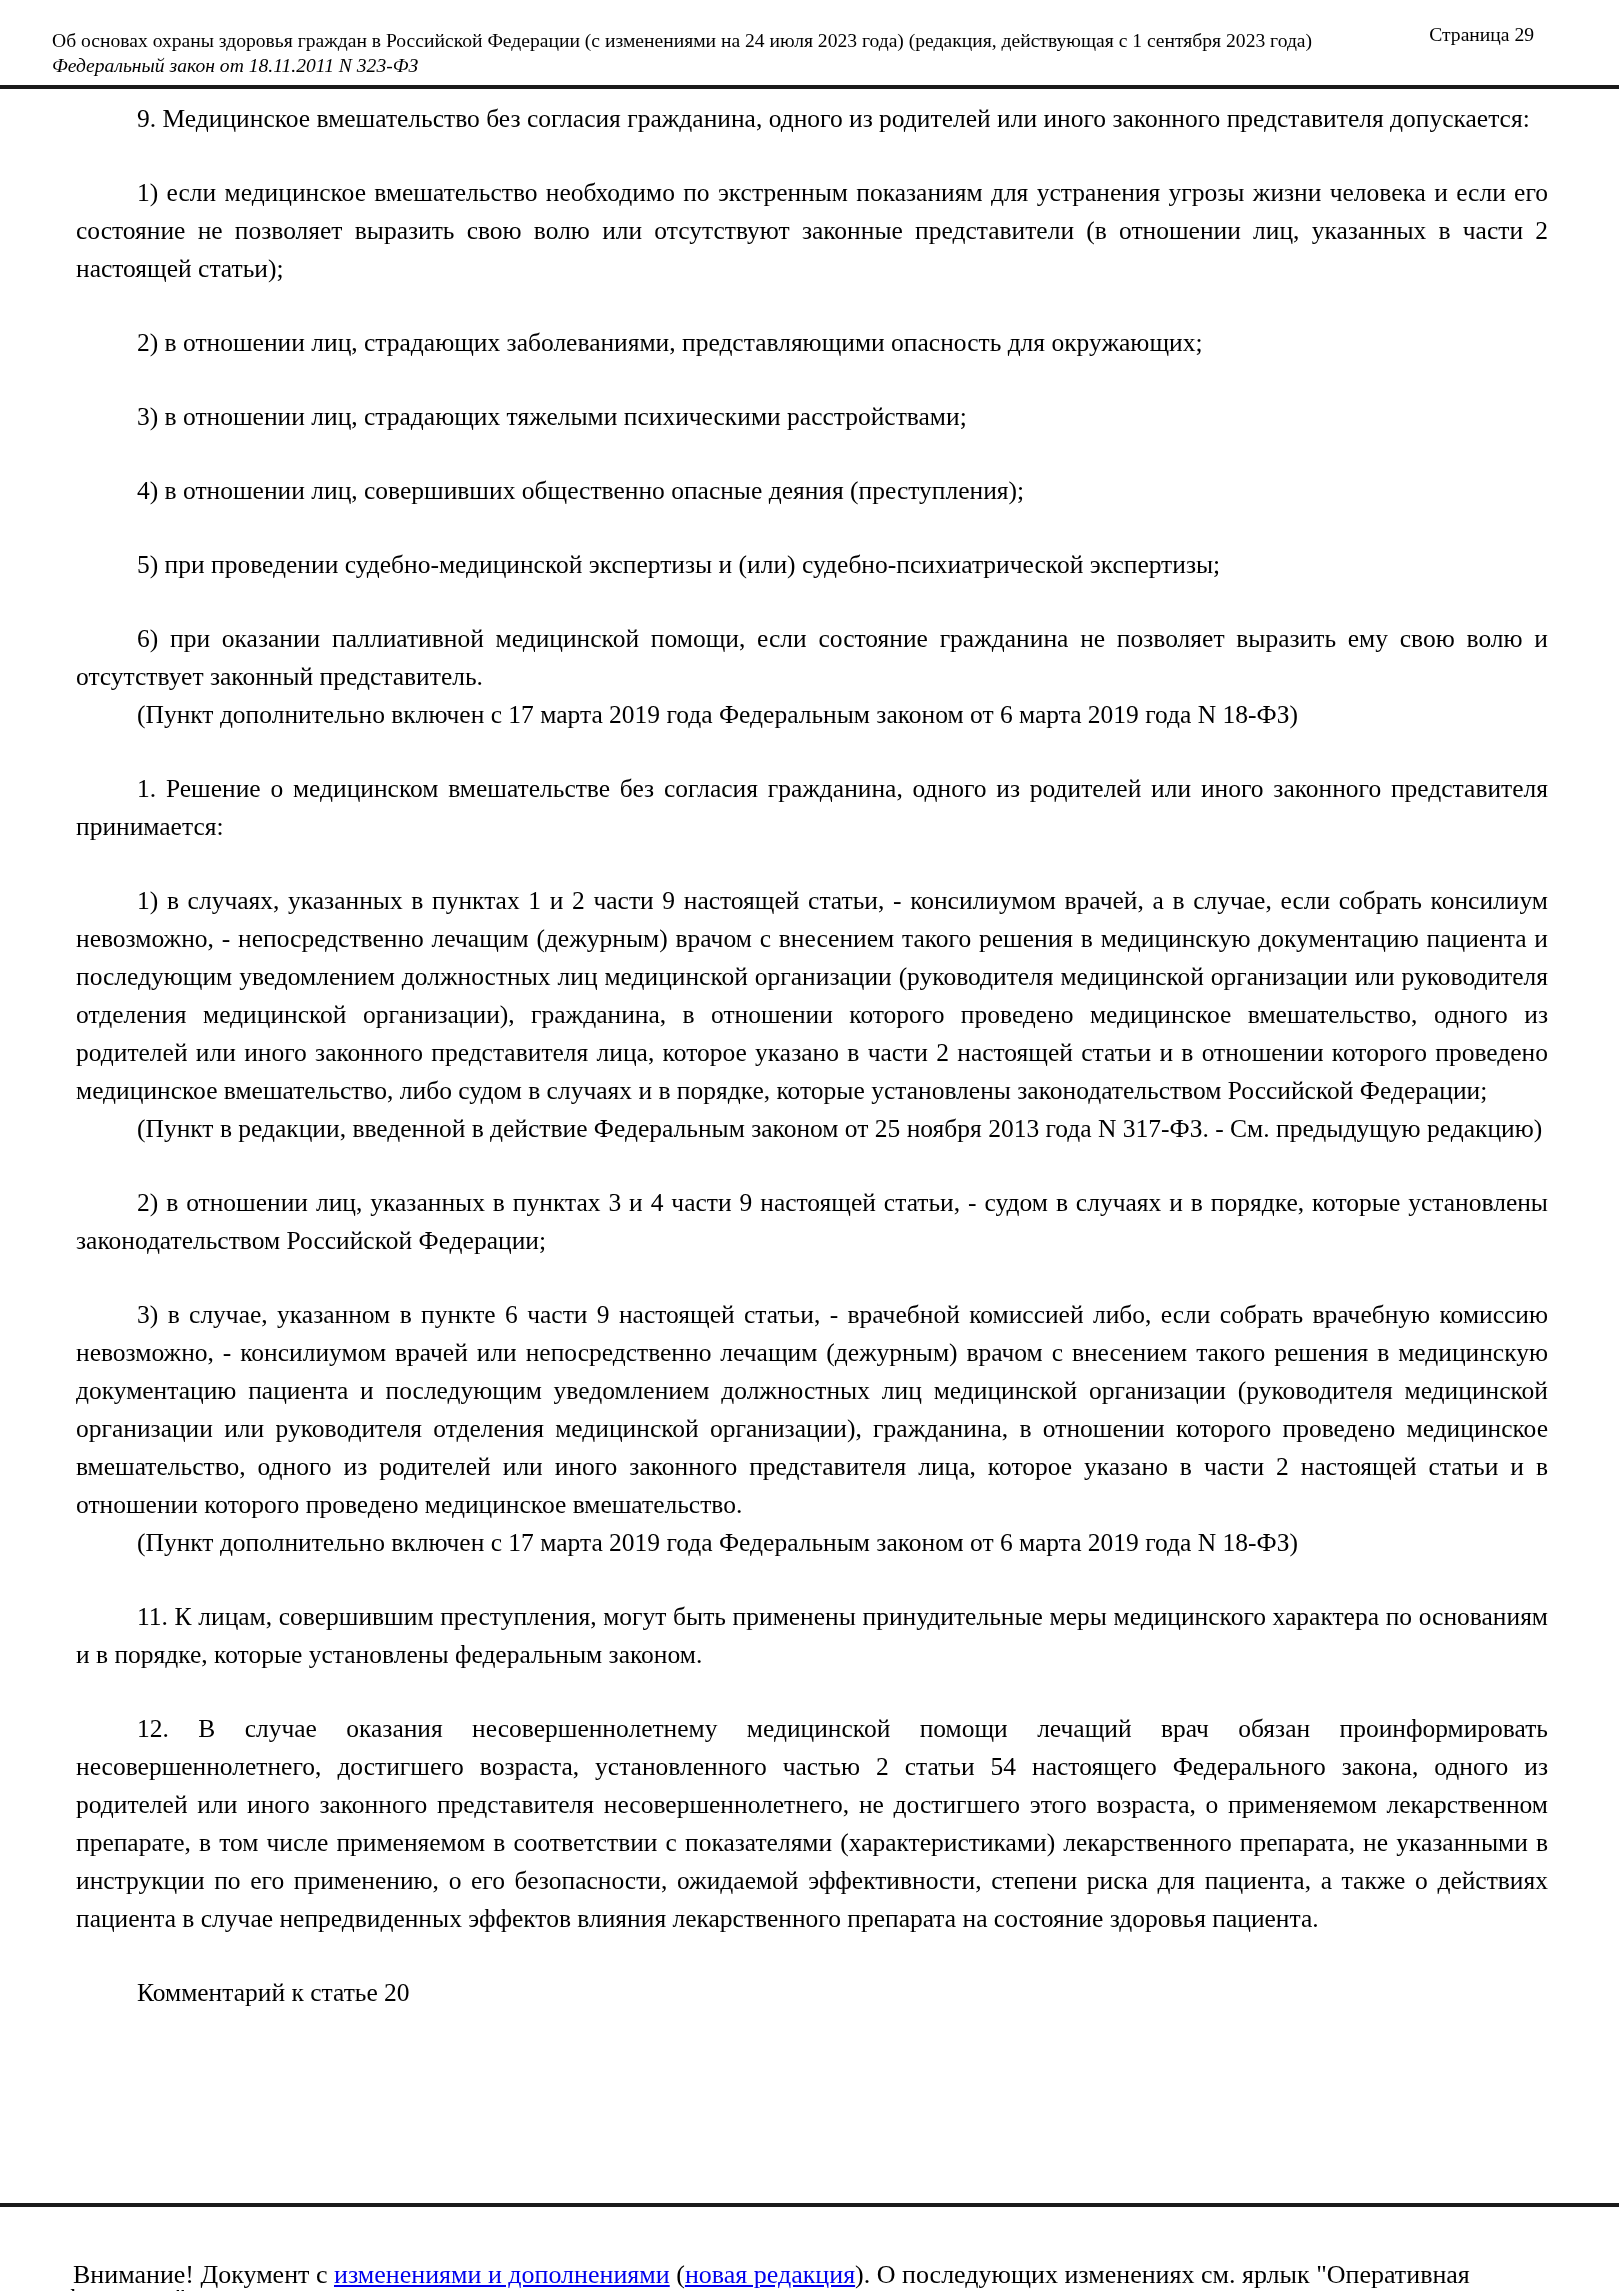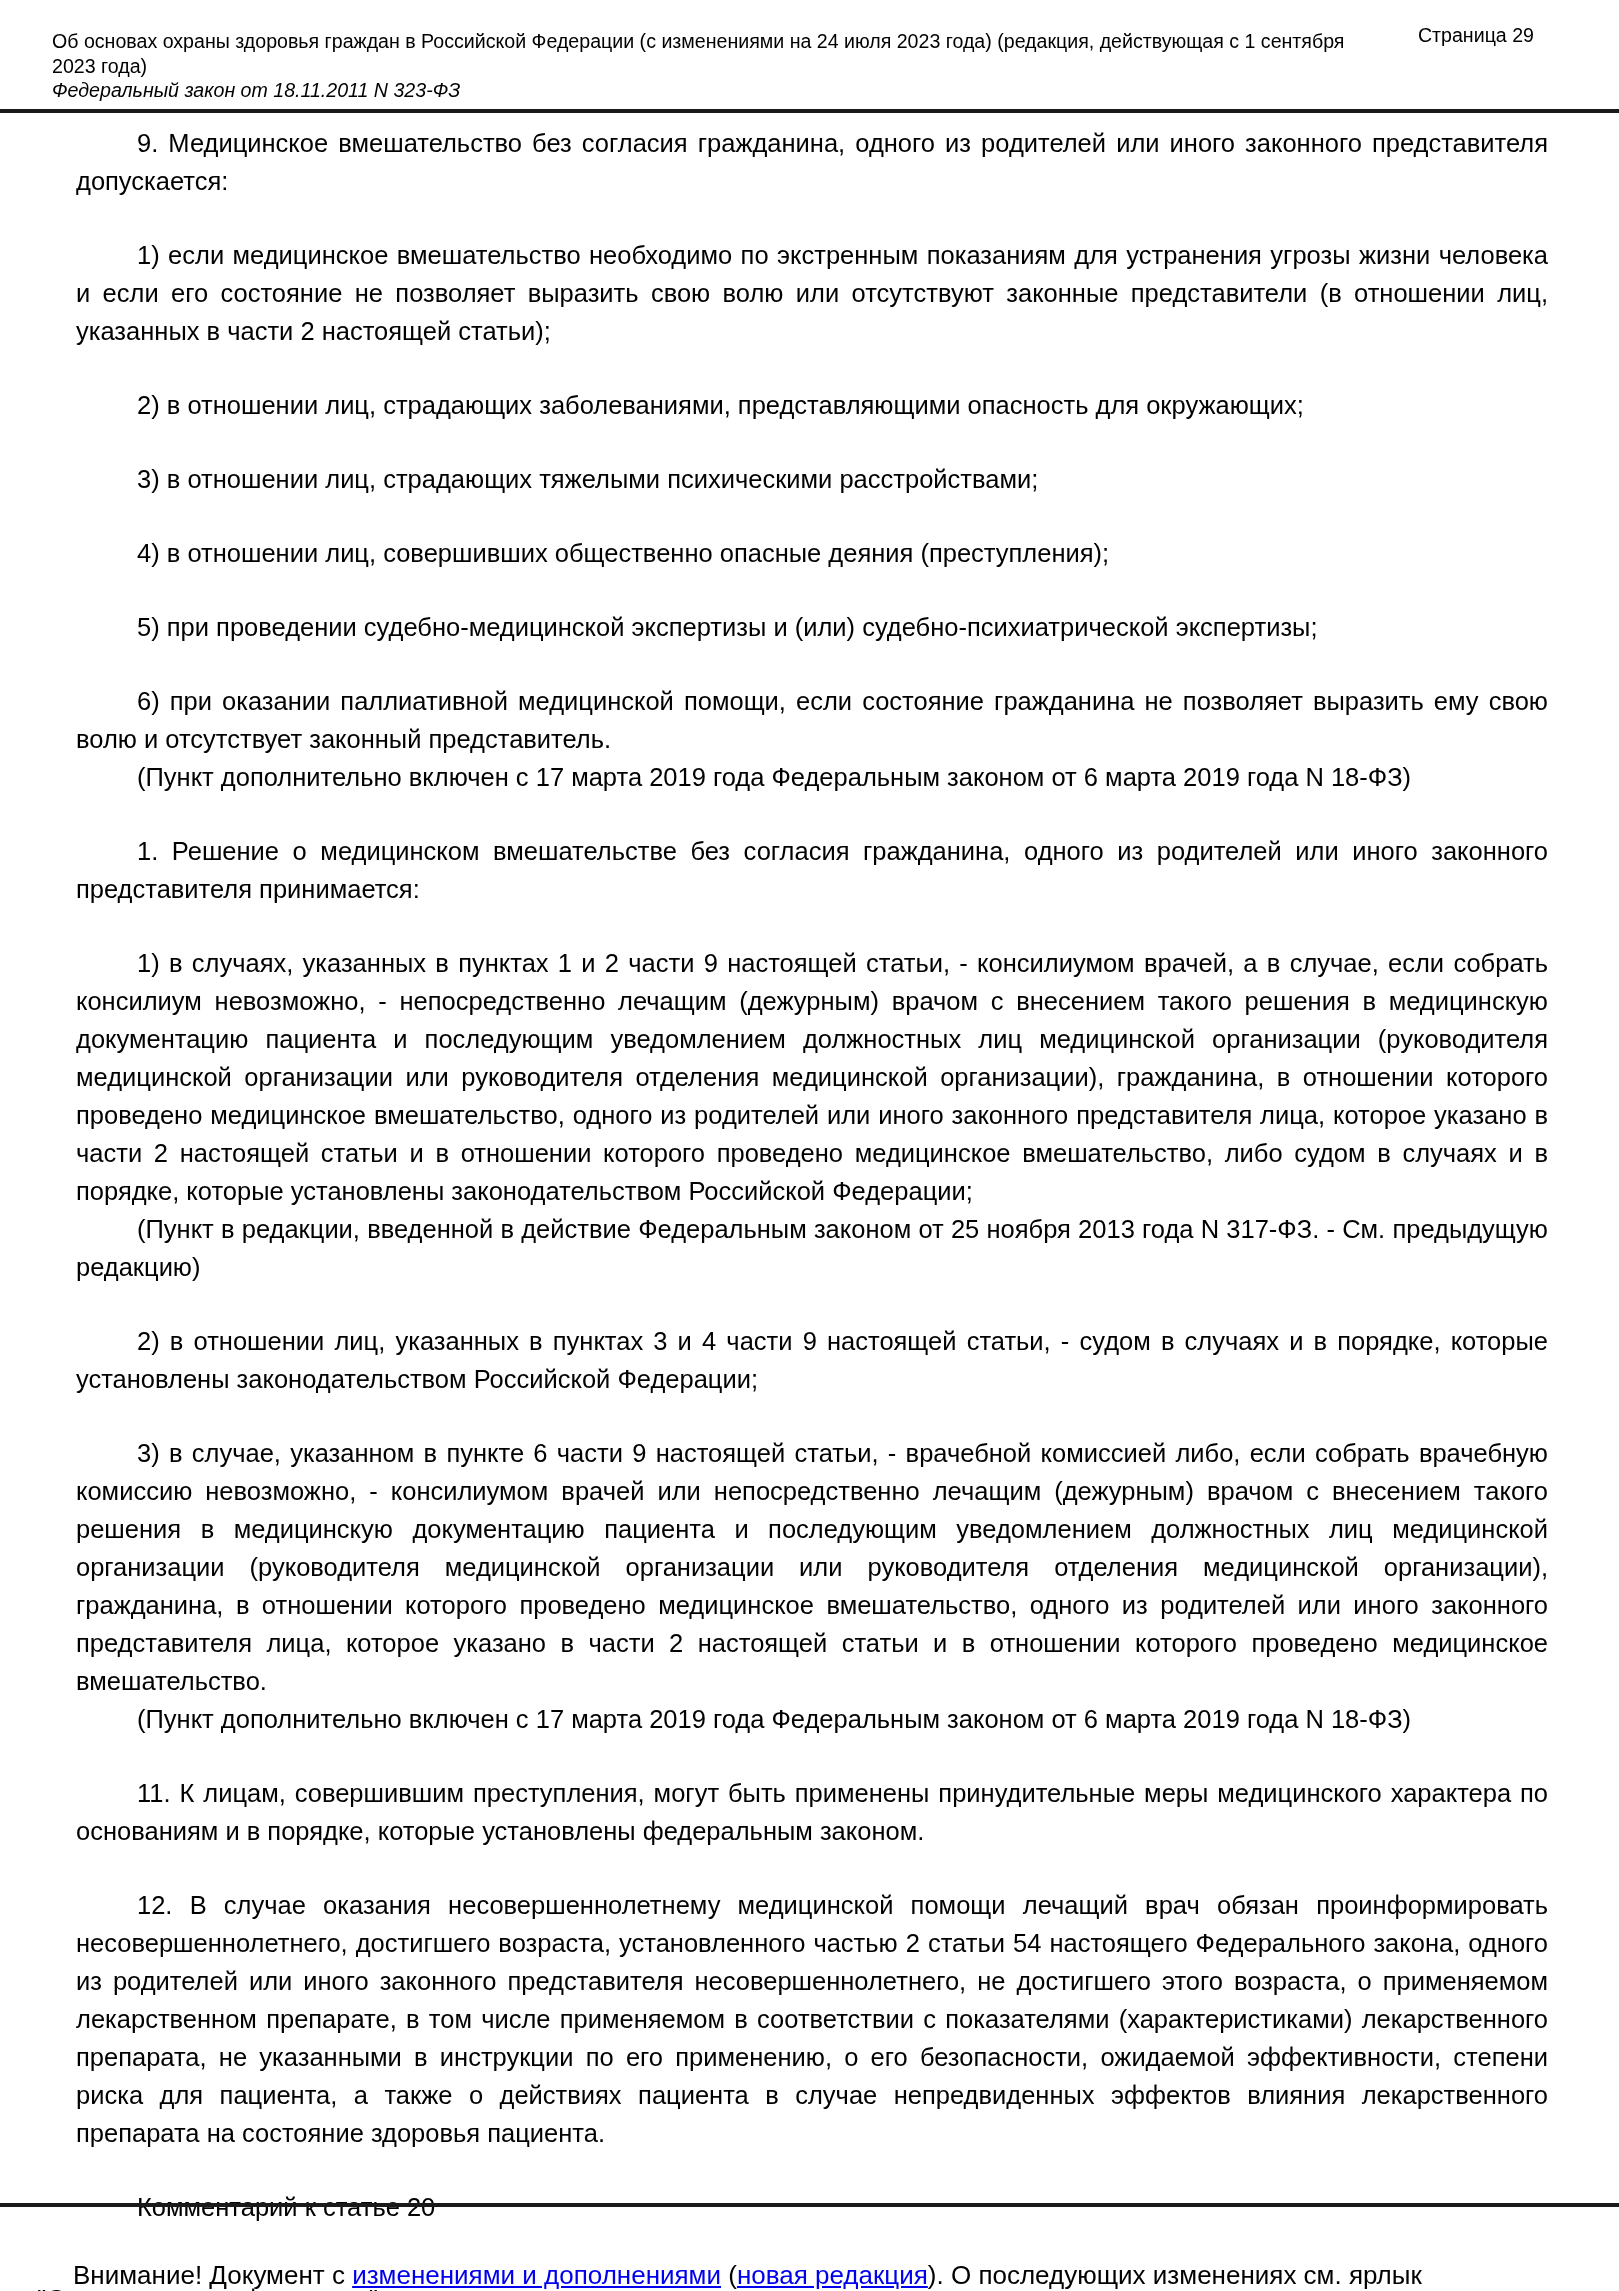--- a/index.html
+++ b/index.html
@@ -3,21 +3,21 @@
 <meta charset="utf-8">
 <style>
   html, body { margin: 0; padding: 0; background: #888; }
   .page {
     position: relative;
     width: 1619px;
     height: 2292px;
     margin: 0 auto;
     background: #ffffff;
     overflow: hidden;
-    font-family: Liberation Sans, sans-serif;
+    font-family: Liberation Serif, serif;
     color: var(--text-color, #000);
   }
 
   
   .header {
     position: relative;
     padding: 29px 85px 0 52px;
     font-size: 19.6px;
     line-height: 24.5px;
   }

